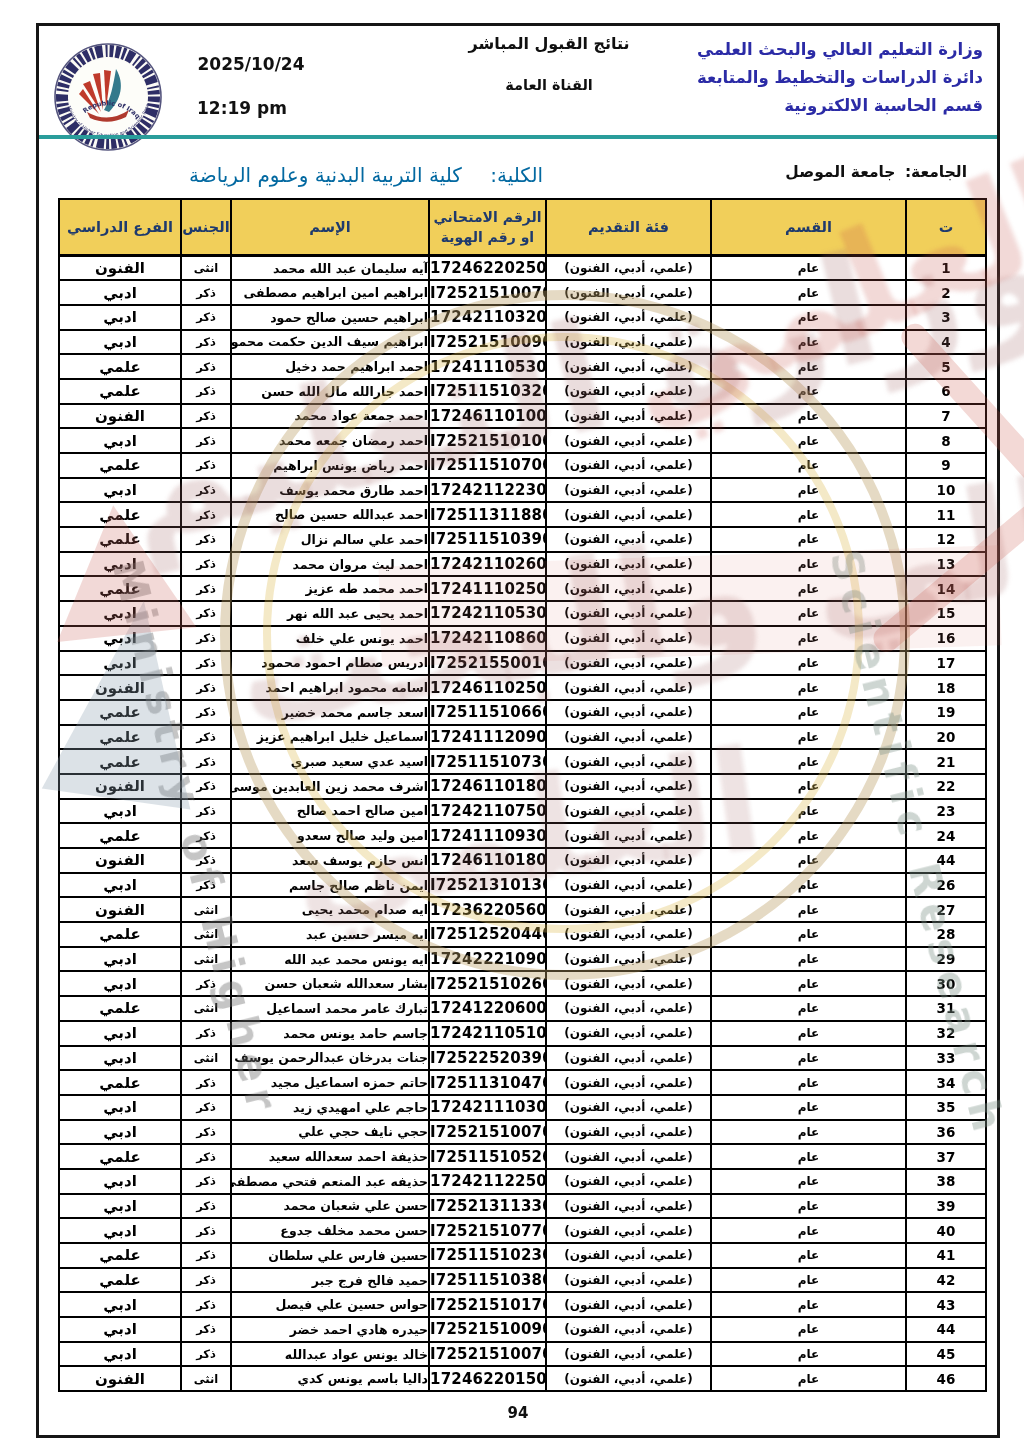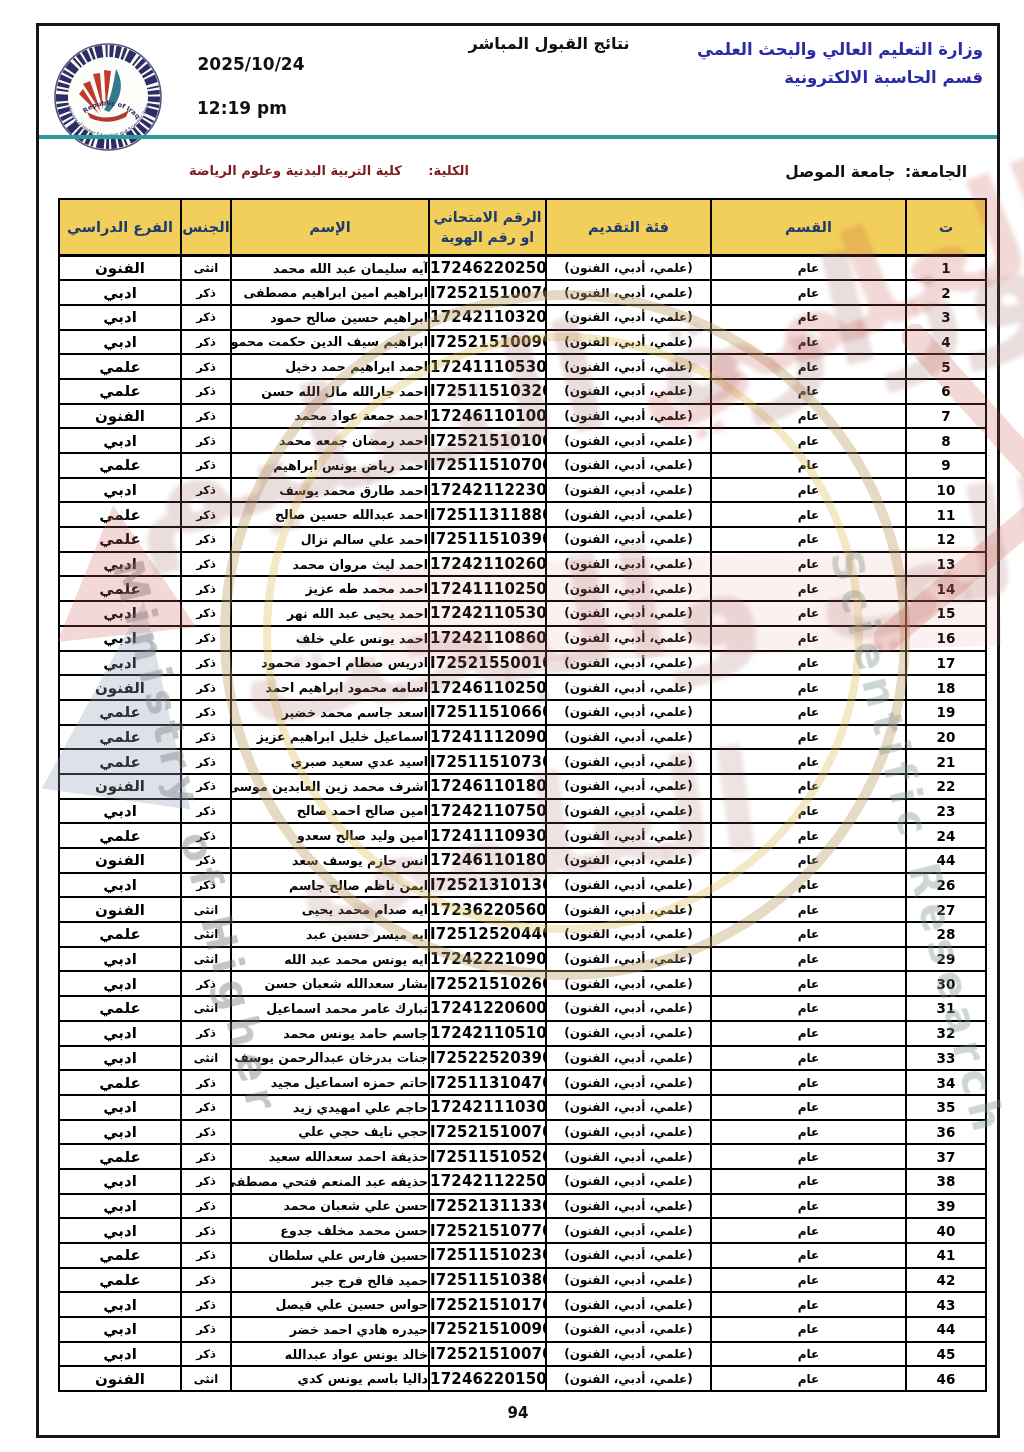--- a/index.html
+++ b/index.html
@@ -17,21 +17,21 @@
   .center-head .t1{font-size:16px;font-weight:bold;color:#101010;}
   .center-head .t2{margin-top:24px;font-size:14.5px;font-weight:bold;color:#101010;}
   .ministry{position:absolute;right:14px;top:10px;text-align:right;direction:rtl;
             color:#2b2ba6;font-weight:bold;font-size:16.5px;line-height:28px;}
   .teal-rule{position:absolute;left:0;right:0;top:109px;height:4px;background:#2a9d9b;}
   
   .info-univ{position:absolute;right:30px;top:137px;direction:rtl;
              font-size:15.5px;font-weight:bold;color:#101010;}
   .info-univ .lbl{margin-left:4px;}
   .info-col{position:absolute;left:150px;top:137px;direction:rtl;
-            font-size:13px;font-weight:bold;color:#7f1d1d;}
+            font-size:20px;font-weight:normal;color:#0369a1;}
   .info-col .lbl{margin-left:22px;}
   
   .tbl-wrap{position:absolute;left:19px;top:172px;}
   table{border-collapse:collapse;table-layout:fixed;width:927px;direction:rtl;}
   th,td{border:2px solid #000;padding:0;text-align:center;vertical-align:middle;
         overflow:hidden;white-space:nowrap;}
   thead th{height:54px;background:#f1cf5a;color:#1e3a6e;font-size:14.5px;
            font-weight:bold;border-bottom:3px solid #000;}
   thead th.c-id{white-space:pre-line;font-size:14px;line-height:1.45;}
   tbody tr{height:24.7px;}
@@ -103,24 +103,26 @@
           <textPath href="#arcBot" startOffset="2%">Ministry of Higher Education and Scientific Research</textPath>
         </text>
       </svg>
     </div>
 
     <div class="date">2025/10/24</div>
     <div class="time">12:19 pm</div>
 
     <div class="center-head">
       <div class="t1">نتائج القبول المباشر</div>
+      <div class="t2">القناة العامة</div>
     </div>
 
     <div class="ministry">
       <div>وزارة التعليم العالي والبحث العلمي</div>
+      <div>دائرة الدراسات والتخطيط والمتابعة</div>
       <div>قسم الحاسبة الالكترونية</div>
     </div>
 
     <div class="teal-rule"></div>
 
     <div class="info-univ">
       <span class="lbl">الجامعة:</span>
       <span>جامعة الموصل</span>
     </div>
     <div class="info-col">

